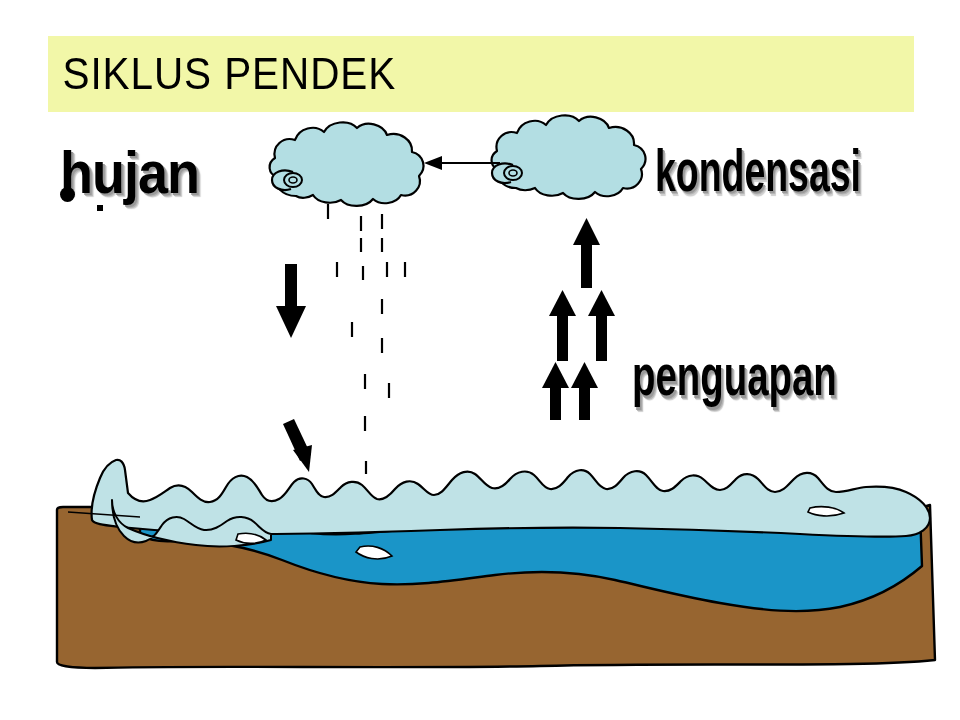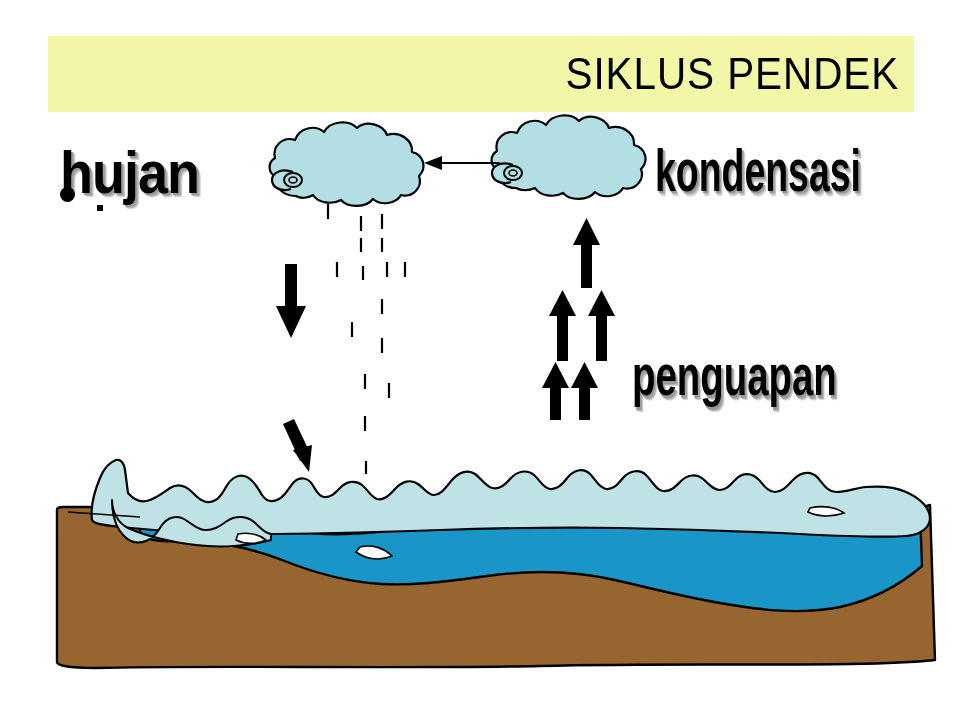--- a/index.html
+++ b/index.html
@@ -27,21 +27,21 @@
   
   .title-banner {
     position: absolute;
     left: 48px;
     top: 36px;
     width: 866px;
     height: 76px;
     background: #f2f7a8;
     display: flex;
     align-items: center;
-    justify-content: flex-end;
+    justify-content: flex-start;
   }
   .title-text {
     font-family: "Liberation Sans", sans-serif;
     font-size: 44px;
     font-weight: 400;
     letter-spacing: 1px;
     color: #000000;
     white-space: nowrap;
     transform: scaleX(0.92);
     transform-origin: center center;

